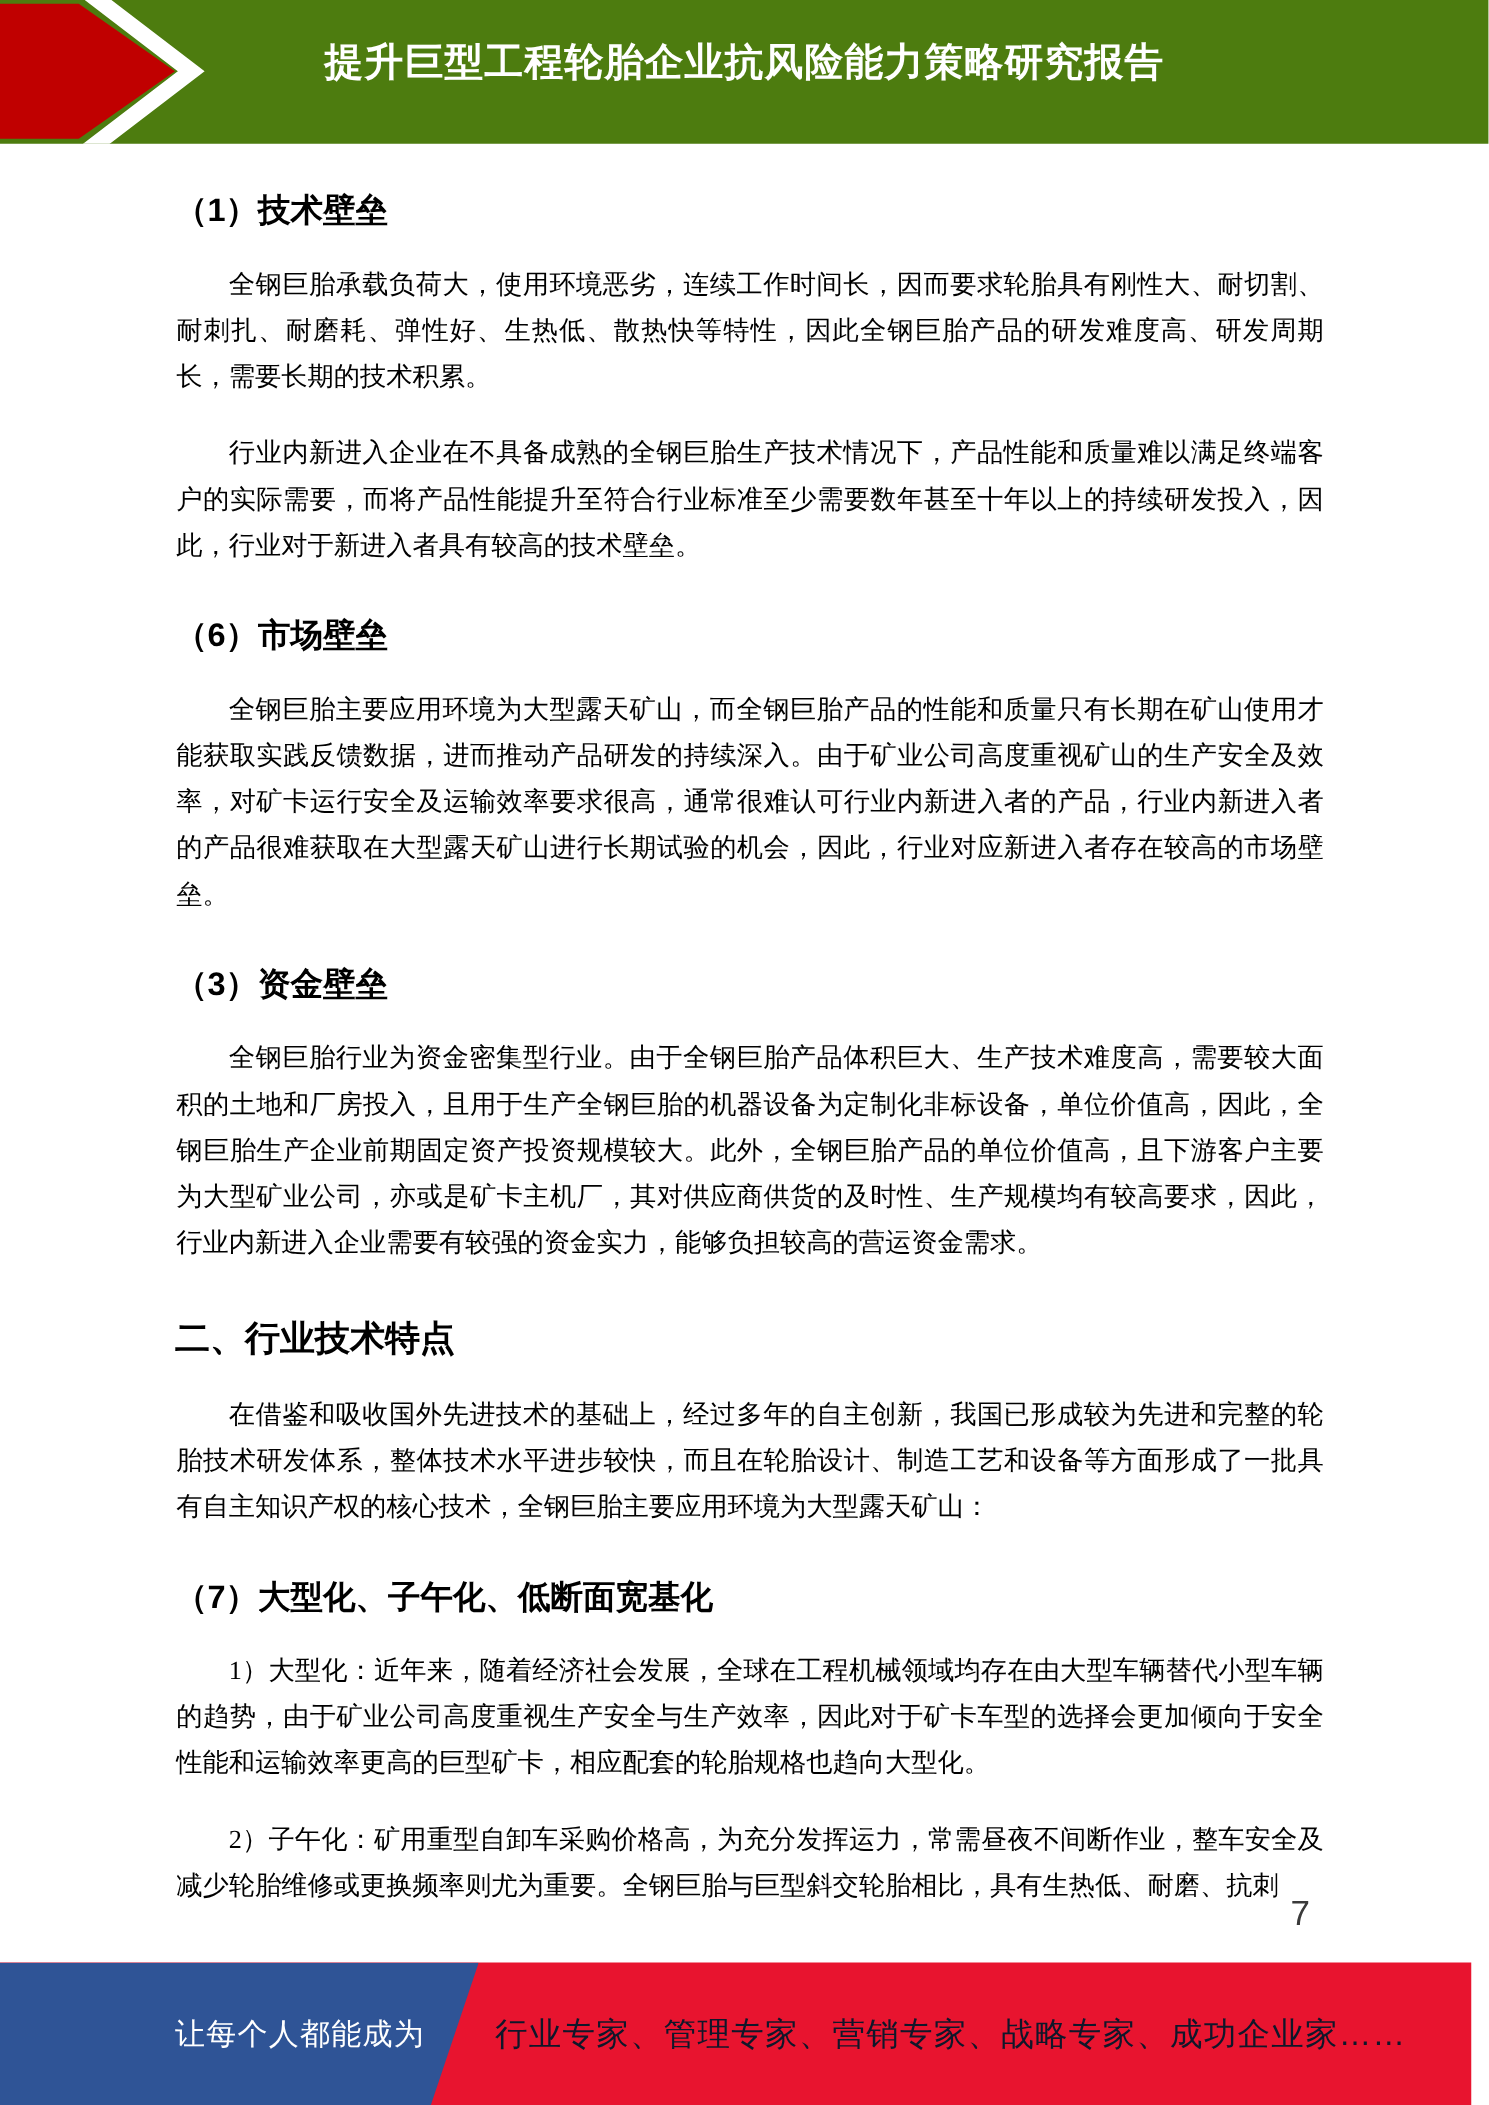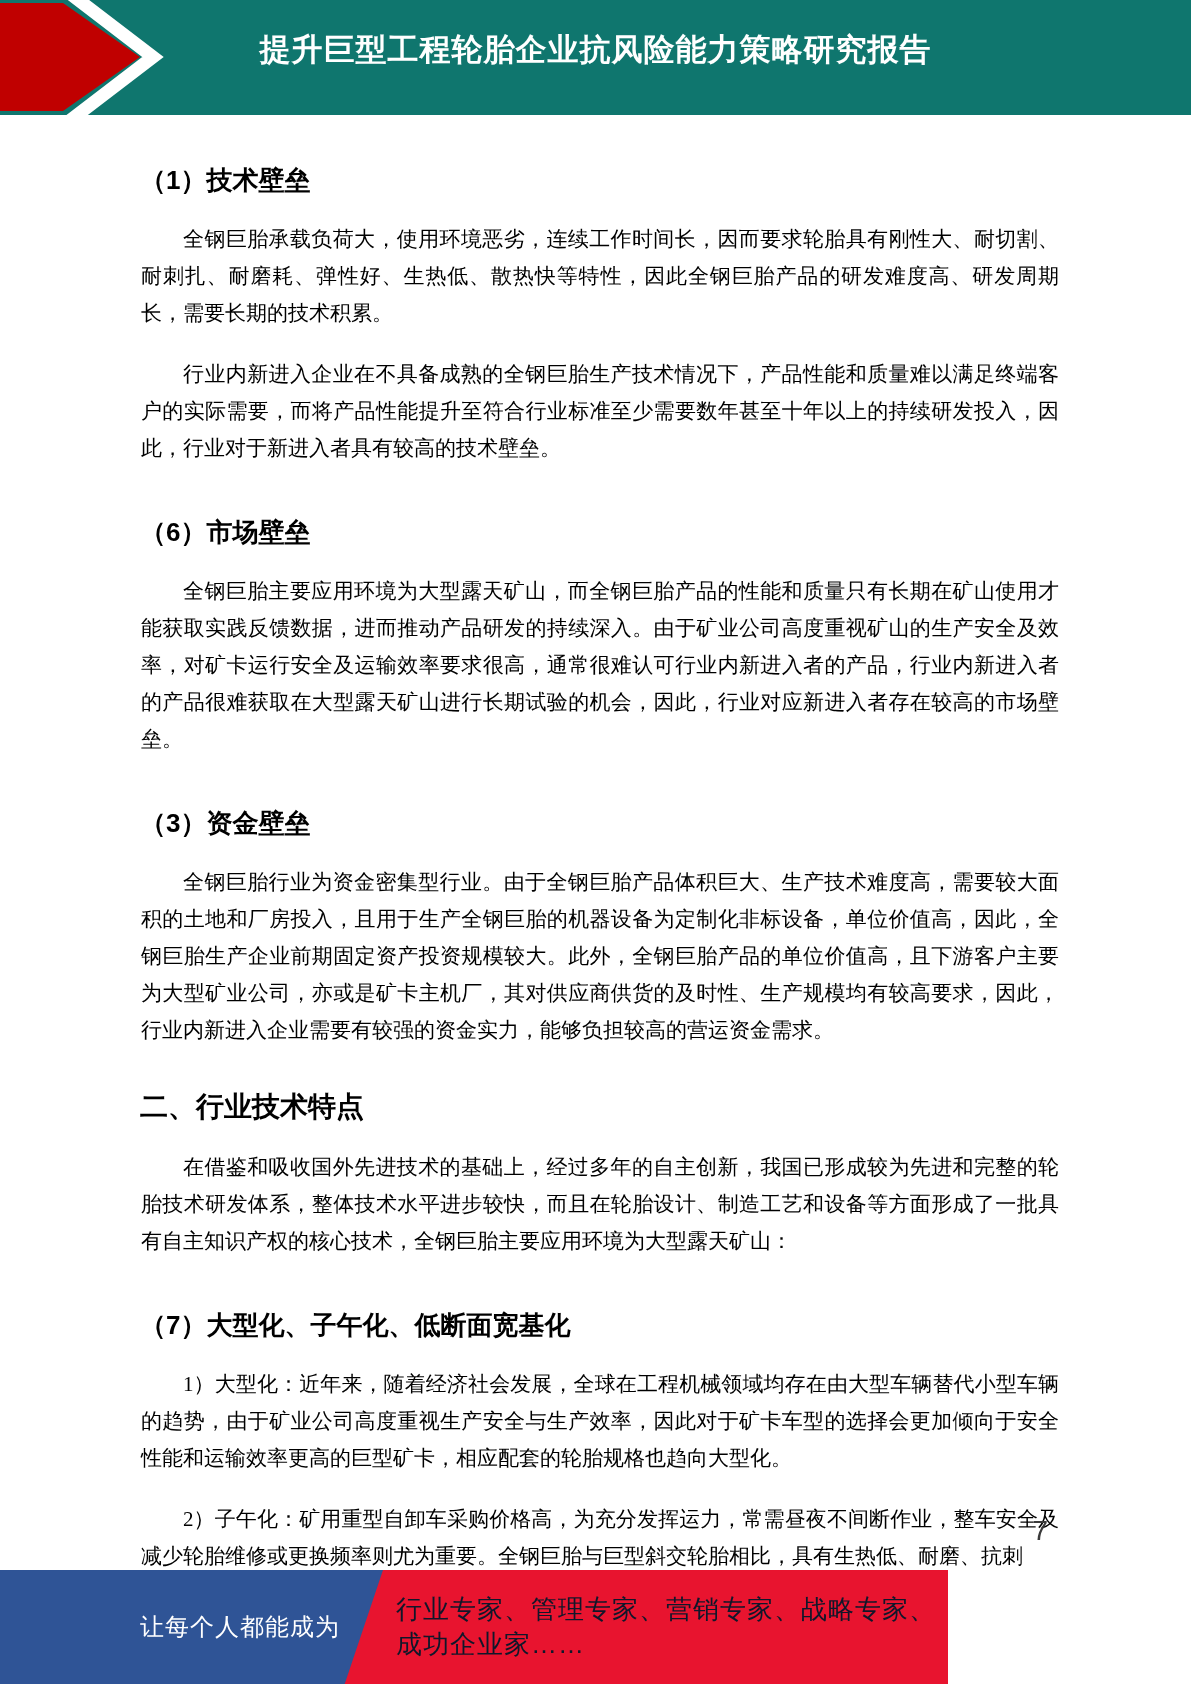--- a/index.html
+++ b/index.html
@@ -15,21 +15,21 @@
     overflow: hidden;
     font-family: "Liberation Serif", "DejaVu Serif", serif;
     color: #000000;
   }
 
   
   .banner {
     position: relative;
     width: 100%;
     height: 115px;
-    background: #0f766e;
+    background: #4d7c0f;
   }
   .banner-arrow {
     position: absolute;
     left: 0;
     top: 0;
     width: 175px;
     height: 115px;
     display: block;
   }
   .banner-title {
@@ -49,21 +49,21 @@
 
   
   .content {
     margin: 0 131px 0 140px; 
   }
   .content .h-sub {
     font-family: "Liberation Sans", "DejaVu Sans", sans-serif;
     font-size: 26px;
     font-weight: 700;
     line-height: 34px;
-    margin: 48px 0 10px 0;
+    margin: 36px 0 10px 0;
   }
   .content .h-main {
     font-family: "Liberation Sans", "DejaVu Sans", sans-serif;
     font-size: 28px;
     font-weight: 700;
     line-height: 36px;
     margin: 40px 0 12px 0;
   }
   .content p {
     font-size: 21px;
@@ -81,21 +81,21 @@
     font-family: "Liberation Sans", "DejaVu Sans", sans-serif;
     font-size: 28px;
     color: #3a3a3a;
   }
 
   
   .footer {
     position: absolute;
     left: 0;
     bottom: 0;
-    width: 948px;
+    width: 1177px;
     height: 114px;
     background: #E8142F;
   }
   .footer-blue {
     position: absolute;
     left: 0;
     top: 0;
     width: 383px;
     height: 114px;
     background: #2F5496;

